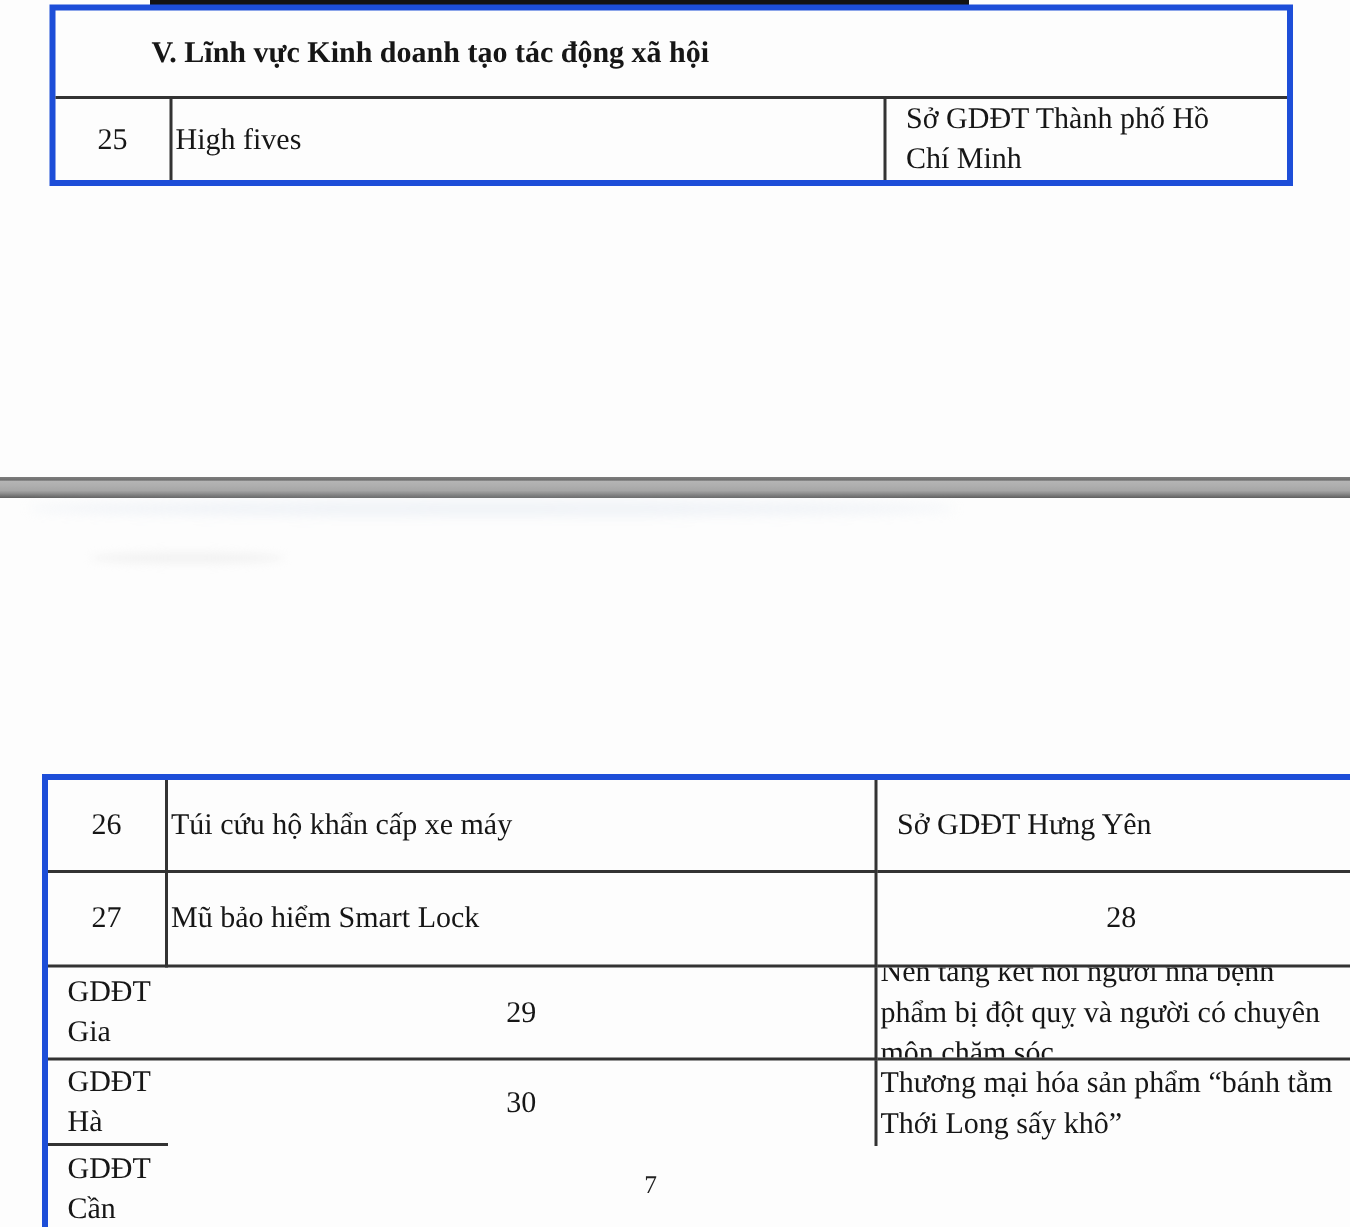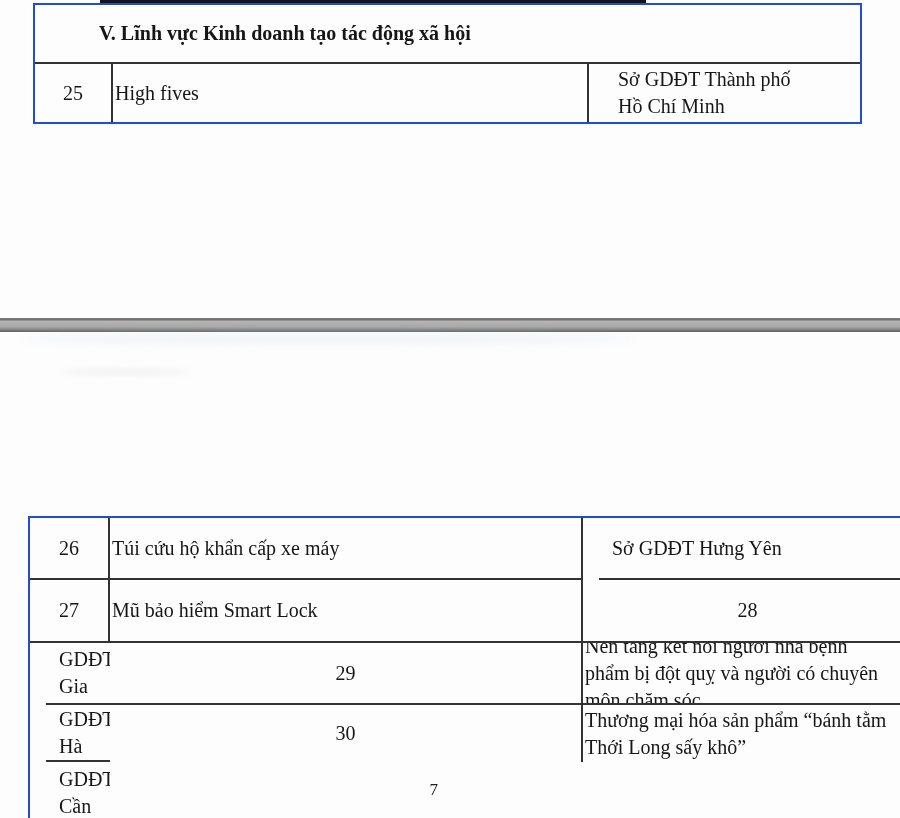--- a/index.html
+++ b/index.html
@@ -32,32 +32,32 @@
   }
 
   
   .smudge{position:absolute;border-radius:50%;pointer-events:none;}
   .smudge-1{left:18px;top:334px;width:620px;height:10px;background:#dbe3ee;opacity:.40;filter:blur(4px);}
   .smudge-2{left:60px;top:368px;width:130px;height:8px;background:#e9e9e9;opacity:.5;filter:blur(3px);}
 
   
   .tbl{
     position:absolute;box-sizing:border-box;display:grid;
-    border:2px solid #1d4ed8;background:transparent;
+    border:4px solid #1d4ed8;background:transparent;
     font-size:20px;line-height:27px;
   }
   .cell{
     box-sizing:border-box;display:flex;align-items:center;
     overflow:hidden;
   }
   .b-r{border-right:2px solid #333;}
   .b-b{border-bottom:2px solid #333;}
   .c-no{justify-content:center;padding:18px;}
   .c-name{padding:4px 16px 4px 2px;}
-  .c-unit{padding:4px 12px 4px 13px;margin-left:16px;}
+  .c-unit{padding:4px 12px 4px 13px;}
 
   
   .t1{
     left:33px;top:3px;width:829px;height:121px;
     grid-template-columns:78px 476px 1fr;
     grid-template-rows:59px 1fr;
   }
   .t1-header{
     grid-column:1 / 4;
     font-weight:bold;

